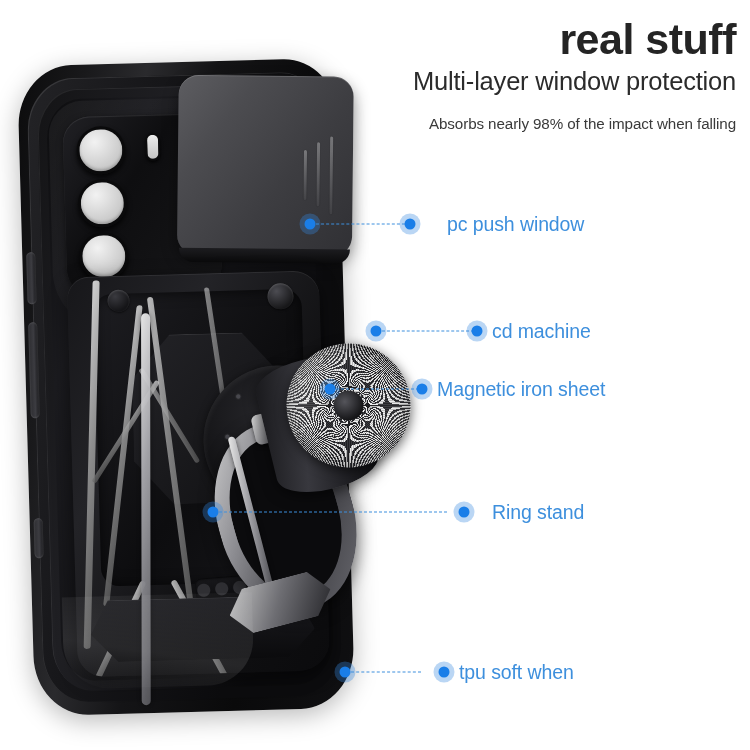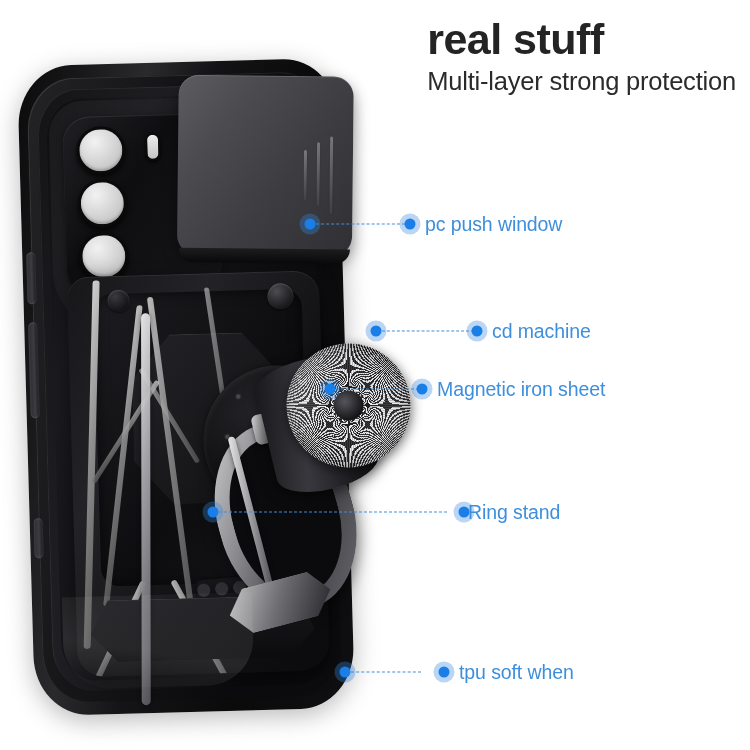--- a/index.html
+++ b/index.html
@@ -9,21 +9,21 @@
     font-family:"Liberation Sans", sans-serif;
     overflow:hidden;
   }
   #page {
     position:relative;
     width:750px; height:750px;
     background:#ffffff;
   }
 
   
-  .header { position:absolute; right:14px; top:16px; text-align:left; }
+  .header { position:absolute; right:14px; top:16px; text-align:right; }
   .title {
     font-size:43px; font-weight:bold; color:#242424;
     letter-spacing:-0.5px; line-height:1.08;
   }
   .subtitle {
     font-size:25.5px; font-weight:400; color:#2b2b2b;
     line-height:1.25; margin-top:4px; letter-spacing:-0.2px;
   }
   .desc { margin-top:15px; font-size:15.2px; color:#3a3a3a; line-height:1.45; letter-spacing:-0.1px; }
   .desc div { white-space:nowrap; }
@@ -343,22 +343,23 @@
     letter-spacing:-0.1px;
   }
 </style>
 </head>
 <body>
 
 <div id="page">
 
   <div class="header">
     <div class="title">real stuff</div>
-    <div class="subtitle">Multi-layer strong protection</div>
+    <div class="subtitle">Multi-layer window protection</div>
     <div class="desc">
+      <div>Absorbs nearly 98% of the impact when falling</div>
     </div>
   </div>
 
   <div id="stage">
     <div class="case-wrap">
 
       <div class="tpu-outer"></div>
       <div class="rim1"></div>
       <div class="rim2"></div>
       <div class="back-panel"></div>
@@ -425,42 +426,42 @@
       </div>
 
       <div class="tpu-bottom-gloss"></div>
     </div>
   </div>
 
   <div class="callout">
     <div class="dot" style="left:310px; top:224px;"></div>
     <div class="dash" style="left:316px; top:224px; width:94px;"></div>
     <div class="dot" style="left:410px; top:224px;"></div>
-    <div class="co-label" style="left:425px; top:224px;">pc push window</div>
+    <div class="co-label" style="left:447px; top:224px;">pc push window</div>
   </div>
 
   <div class="callout">
     <div class="dot" style="left:376px; top:331px;"></div>
     <div class="dash" style="left:382px; top:331px; width:92px;"></div>
     <div class="dot" style="left:477px; top:331px;"></div>
     <div class="co-label" style="left:492px; top:331px;">cd machine</div>
   </div>
 
   <div class="callout">
     <div class="dot" style="left:330px; top:389px;"></div>
     <div class="dash" style="left:336px; top:389px; width:83px;"></div>
     <div class="dot" style="left:422px; top:389px;"></div>
     <div class="co-label" style="left:437px; top:389px;">Magnetic iron sheet</div>
   </div>
 
   <div class="callout">
     <div class="dot" style="left:213px; top:512px;"></div>
     <div class="dash" style="left:219px; top:512px; width:228px;"></div>
     <div class="dot" style="left:464px; top:512px;"></div>
-    <div class="co-label" style="left:468px; top:512px;">Ring stand</div>
+    <div class="co-label" style="left:492px; top:512px;">Ring stand</div>
   </div>
 
   <div class="callout">
     <div class="dot" style="left:345px; top:672px;"></div>
     <div class="dash" style="left:351px; top:672px; width:70px;"></div>
     <div class="dot" style="left:444px; top:672px;"></div>
     <div class="co-label" style="left:459px; top:672px;">tpu soft when</div>
   </div>
 
 </div>

